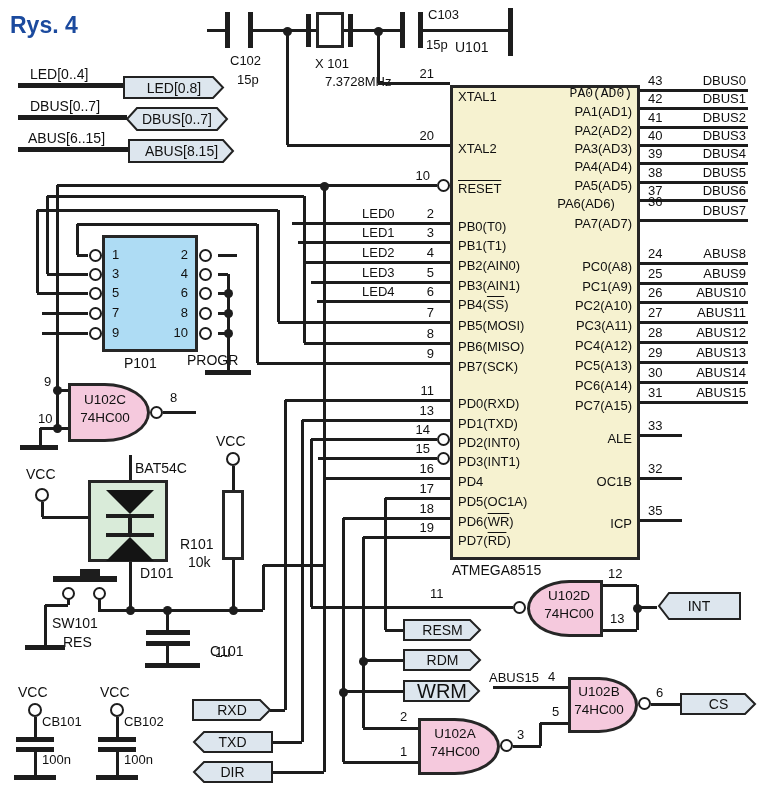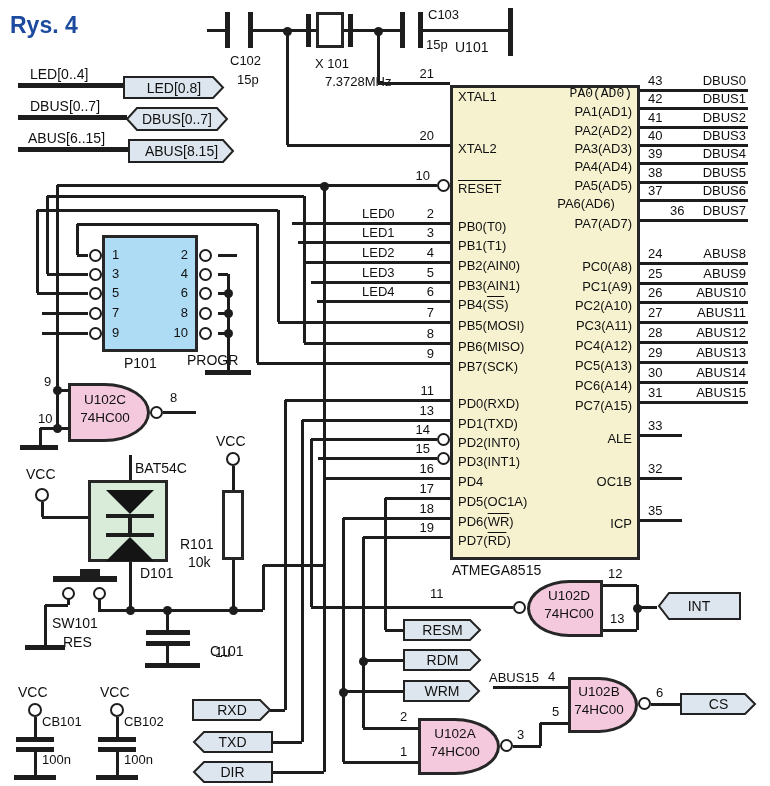--- a/index.html
+++ b/index.html
@@ -273,21 +273,21 @@
     <div class="t" style="left: 540px; top: 159px; width: 92px; text-align: right;">PA4(AD4)</div>
     <div class="w" style="left: 640px; top: 181px; width: 108px; height: 3px;"></div>
     <div class="t num" style="left: 648px; top: 165px;">38</div>
     <div class="t" style="left: 656px; top: 165px; width: 90px; text-align: right;">DBUS5</div>
     <div class="t" style="left: 540px; top: 178px; width: 92px; text-align: right;">PA5(AD5)</div>
     <div class="w" style="left: 640px; top: 199px; width: 108px; height: 3px;"></div>
     <div class="t num" style="left: 648px; top: 183px;">37</div>
     <div class="t" style="left: 656px; top: 183px; width: 90px; text-align: right;">DBUS6</div>
     <div class="t" style="left: 540px; top: 196px; width: 92px; text-align: center;">PA6(AD6)</div>
     <div class="w" style="left: 640px; top: 219px; width: 108px; height: 3px;"></div>
-    <div class="t num" style="left: 648px; top: 203px; margin-left: 22px;">36</div>
+    <div class="t num" style="left: 648px; top: 194px;">36</div>
     <div class="t" style="left: 656px; top: 203px; width: 90px; text-align: right;">DBUS7</div>
     <div class="t" style="left: 540px; top: 216px; width: 92px; text-align: right;">PA7(AD7)</div>
     <div class="w" style="left: 640px; top: 262px; width: 108px; height: 3px;"></div>
     <div class="t num" style="left: 648px; top: 246px;">24</div>
     <div class="t" style="left: 656px; top: 246px; width: 90px; text-align: right;">ABUS8</div>
     <div class="t" style="left: 540px; top: 259px; width: 92px; text-align: right;">PC0(A8)</div>
     <div class="w" style="left: 640px; top: 282px; width: 108px; height: 3px;"></div>
     <div class="t num" style="left: 648px; top: 266px;">25</div>
     <div class="t" style="left: 656px; top: 266px; width: 90px; text-align: right;">ABUS9</div>
     <div class="t" style="left: 540px; top: 279px; width: 92px; text-align: right;">PC1(A9)</div>
@@ -423,21 +423,21 @@
     <div style="left: 403px; top: 649px; width: 79px; height: 22px; position: absolute;">
       <svg width="79" height="22">
         <polygon points="1,1 67,1 77,11 67,21 1,21" fill="#dde6ee" stroke="#222" stroke-width="2"></polygon>
       </svg>
       <div class="tagtext" style="top: 3px; font-size: 14px;">RDM</div>
     </div>
     <div style="left: 403px; top: 680px; width: 78px; height: 22px; position: absolute;">
       <svg width="78" height="22">
         <polygon points="1,1 66,1 76,11 66,21 1,21" fill="#dde6ee" stroke="#222" stroke-width="2"></polygon>
       </svg>
-      <div class="tagtext" style="top: 3px; font-size: 14px;">WRM</div>
+      <div class="tagtext" style="top: 3px; font-size: 20px;">WRM</div>
     </div>
     <div style="left: 657px; top: 592px; width: 84px; height: 28px; position: absolute;">
       <svg width="84" height="28">
         <polygon points="12,1 83,1 83,27 12,27 2,14" fill="#dde6ee" stroke="#222" stroke-width="2"></polygon>
       </svg>
       <div class="tagtext" style="top: 6px; font-size: 14px;">INT</div>
     </div>
     <div style="left: 680px; top: 693px; width: 77px; height: 22px; position: absolute;">
       <svg width="77" height="22">
         <polygon points="1,1 65,1 75,11 65,21 1,21" fill="#dde6ee" stroke="#222" stroke-width="2"></polygon>

